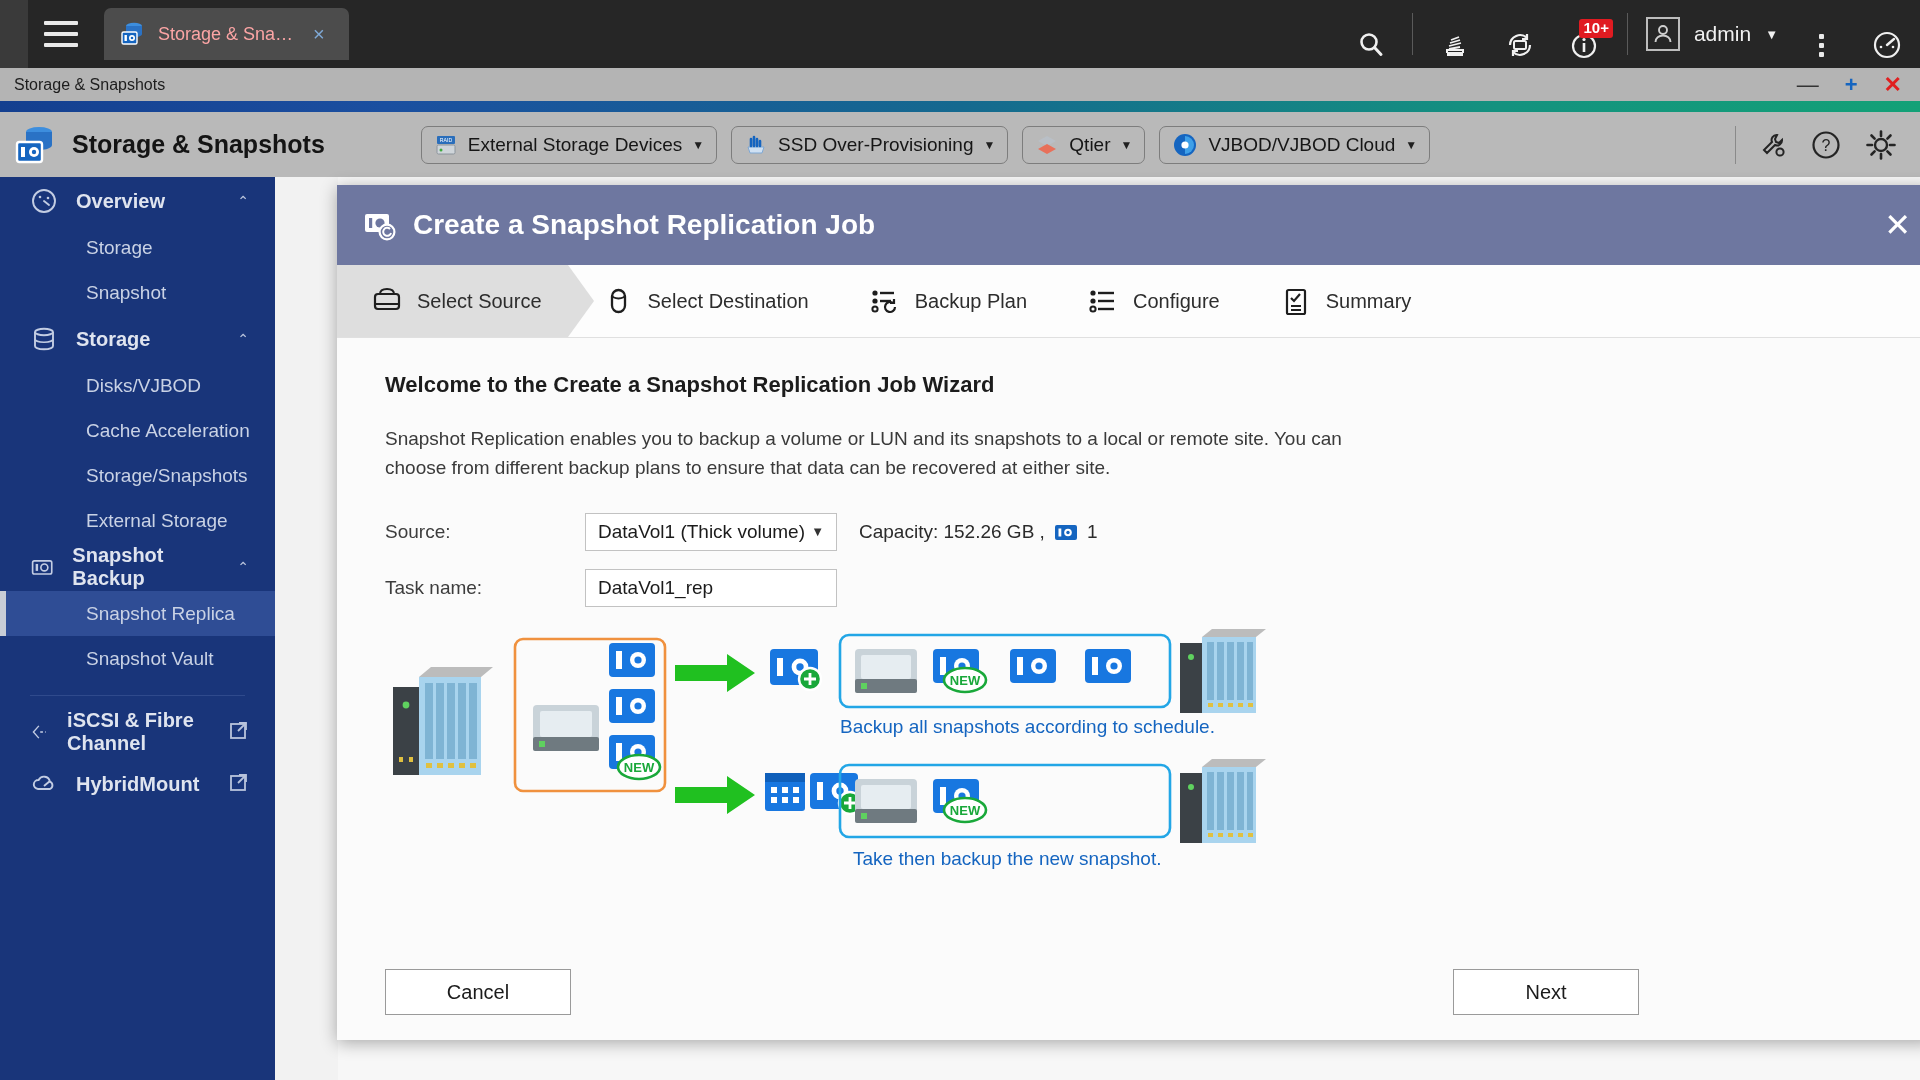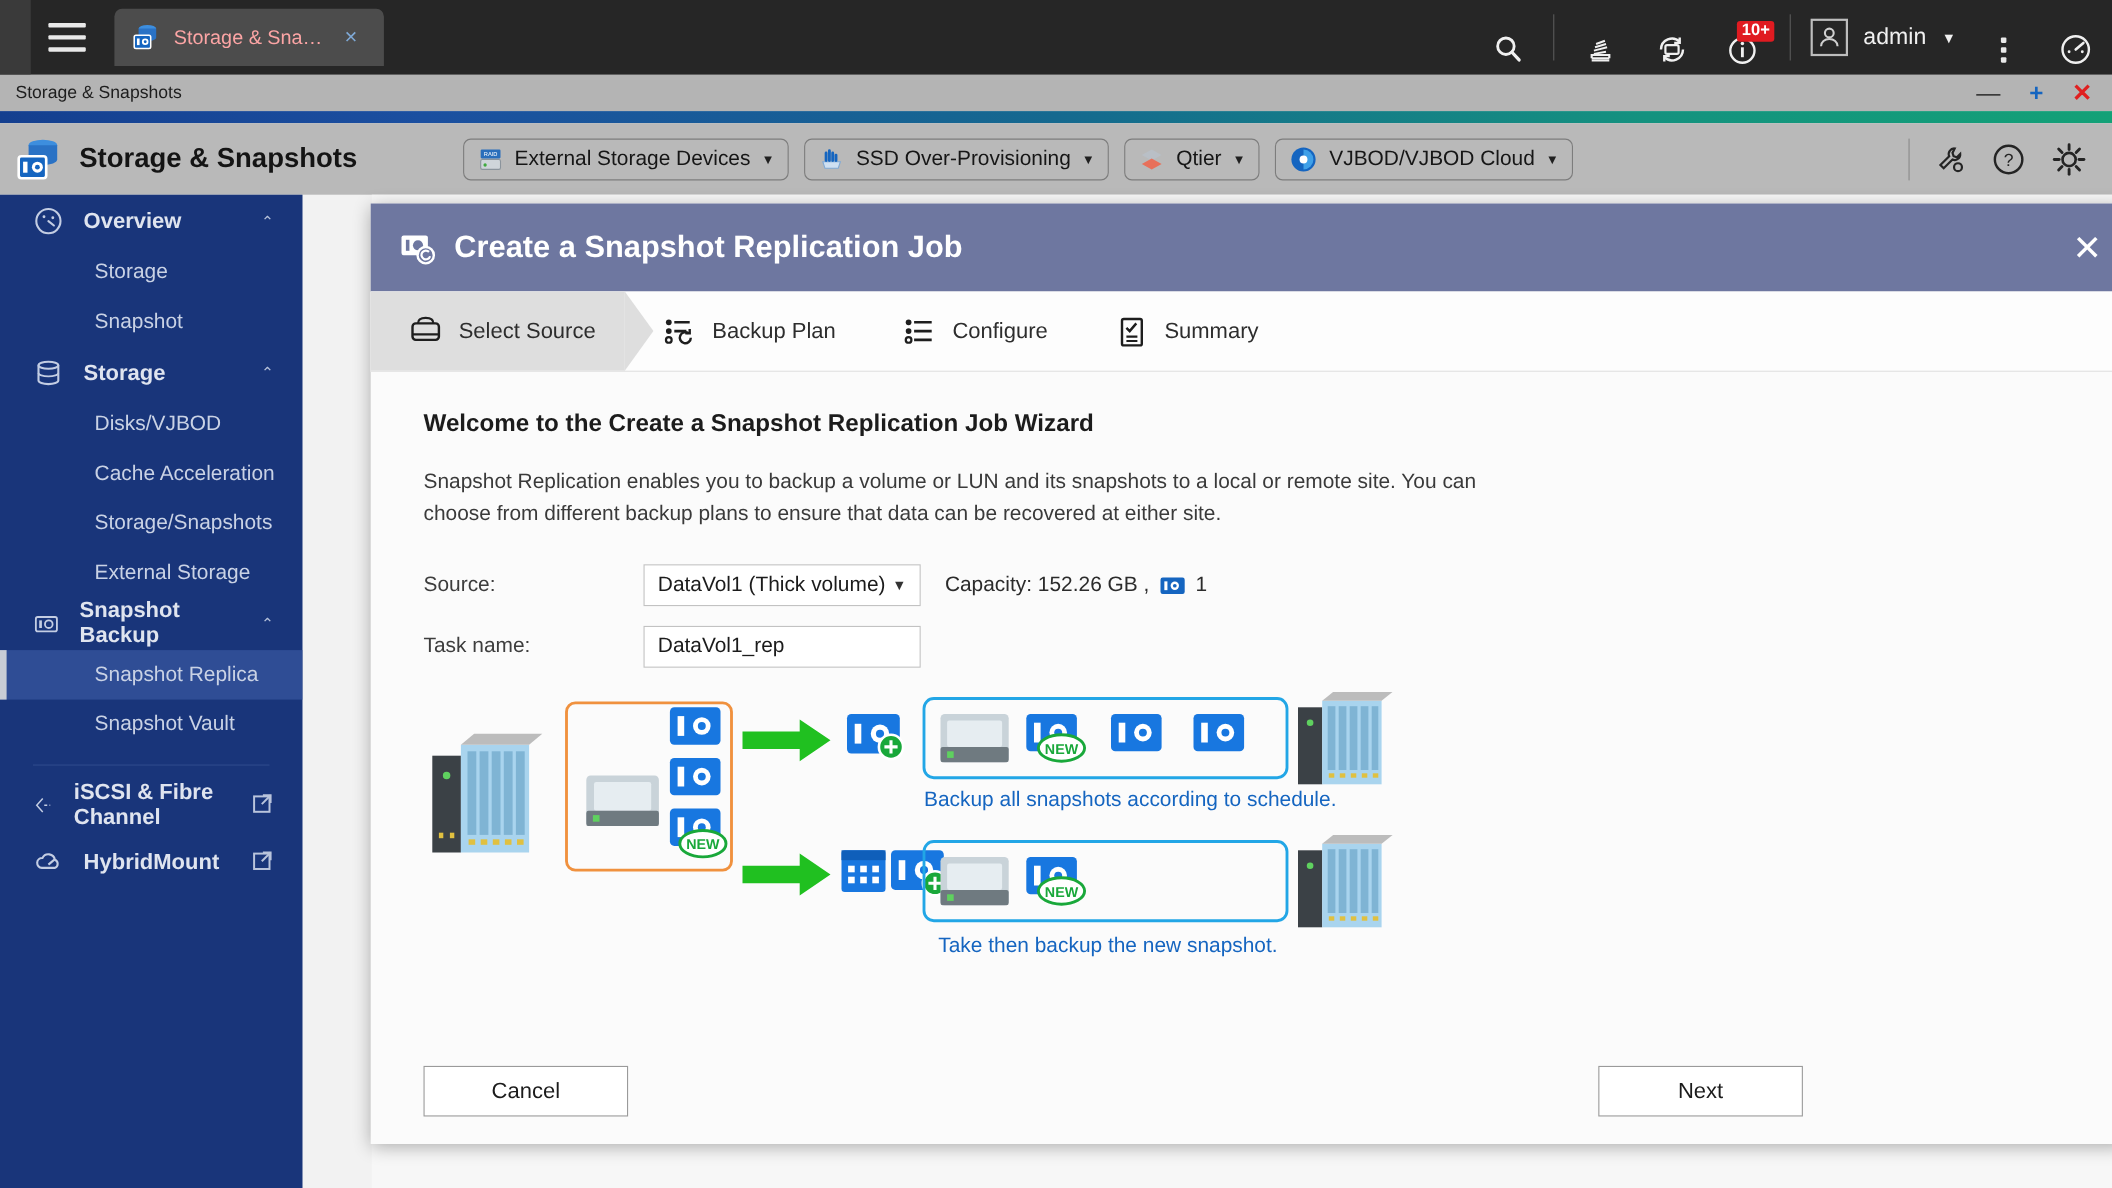--- a/index.html
+++ b/index.html
@@ -462,20 +462,27 @@
   </div>
 
   <div class="steps">
     <div class="step active">
       <svg width="32" height="32" viewBox="0 0 32 32">
         <rect x="4" y="9" width="24" height="15" rx="3" fill="none" stroke="#1e1e1e" stroke-width="2.2"></rect>
         <path d="M4 19h24" stroke="#1e1e1e" stroke-width="2"></path>
         <path d="M9 9c0-3 2-5 7-5s7 2 7 5" fill="none" stroke="#1e1e1e" stroke-width="2"></path>
       </svg>
       <span class="slbl">Select Source</span>
+    </div>
+    <div class="step">
+      <svg width="32" height="32" viewBox="0 0 32 32">
+        <rect x="10" y="5" width="13" height="22" rx="6.5" fill="none" stroke="#1e1e1e" stroke-width="2.3"></rect>
+        <path d="M10 10c0 2 3 3.4 6.5 3.4S23 12 23 10" fill="none" stroke="#1e1e1e" stroke-width="2"></path>
+      </svg>
+      <span class="slbl">Select Destination</span>
     </div>
     <div class="step">
       <svg width="32" height="32" viewBox="0 0 32 32">
         <circle cx="6" cy="8" r="2.6" fill="#1e1e1e"></circle>
           <line x1="11" y1="8" x2="25" y2="8" stroke="#1e1e1e" stroke-width="2.4"></line>
         <circle cx="6" cy="16" r="2.6" fill="#1e1e1e"></circle>
           <line x1="11" y1="16" x2="22" y2="16" stroke="#1e1e1e" stroke-width="2.4"></line>
         <circle cx="6" cy="24" r="2.6" fill="none" stroke="#1e1e1e" stroke-width="2"></circle>
         <path d="M26 22a5 5 0 1 1-2-4" fill="none" stroke="#1e1e1e" stroke-width="2.2"></path>
         <path d="M25 14v4h-4" fill="none" stroke="#1e1e1e" stroke-width="2.2"></path>

